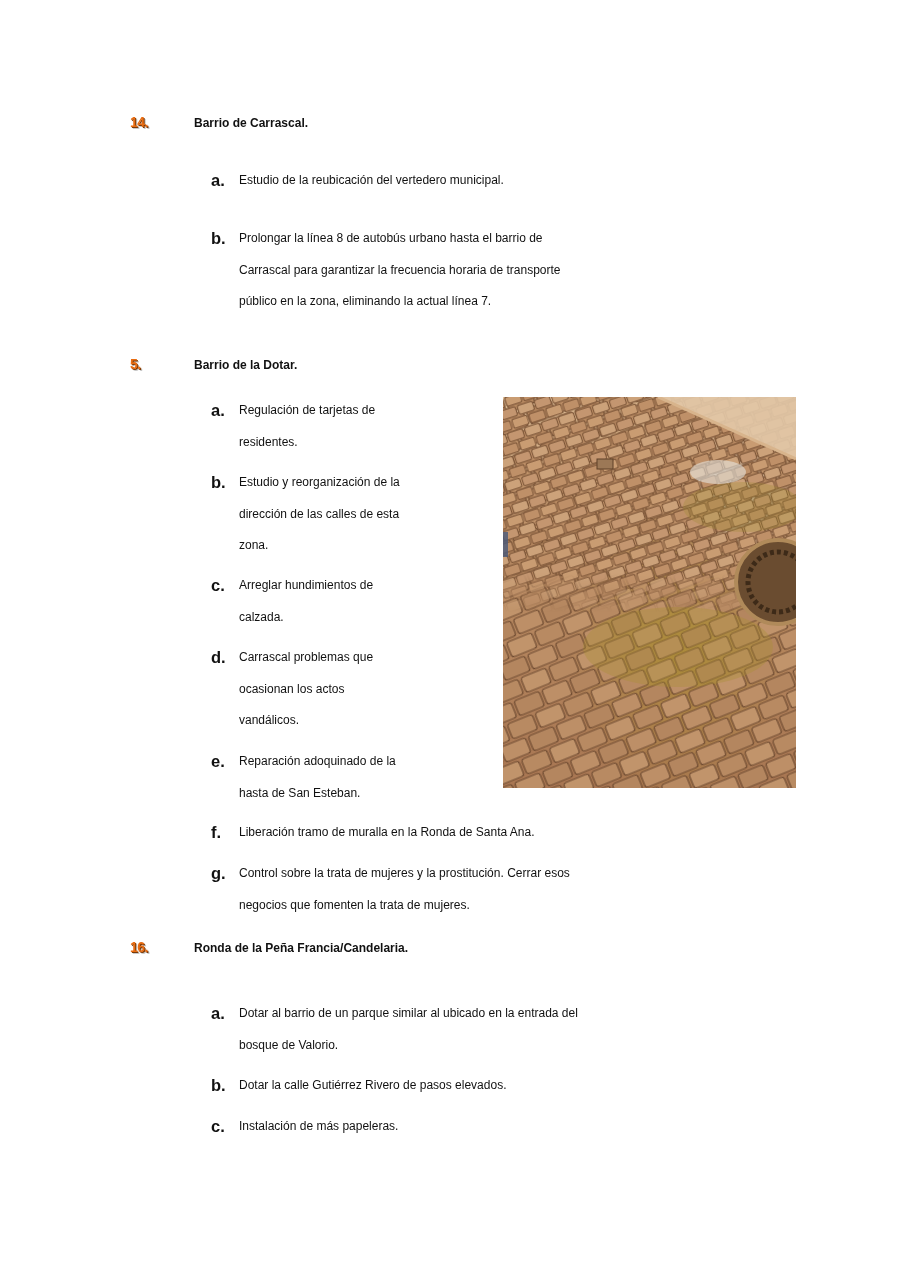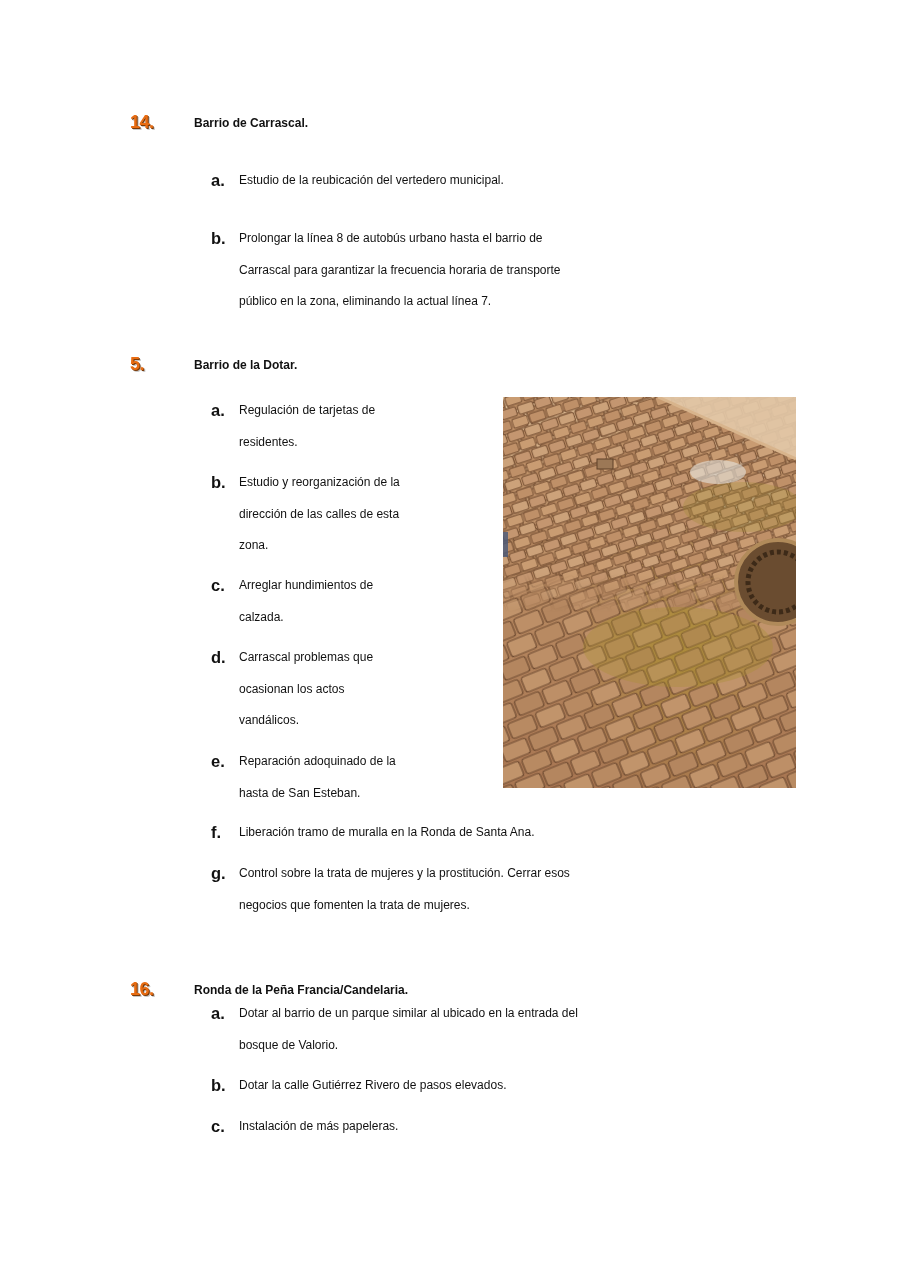--- a/index.html
+++ b/index.html
@@ -6,21 +6,21 @@
     body {
       width: 906px; height: 1280px; position: relative; overflow: hidden;
       font-family: "Liberation Sans", sans-serif; color: #000000;
     }
     .page { position: absolute; left: 0; top: 0; width: 906px; height: 1280px; }
 
     .section-head { position: absolute; left: 0; width: 906px; height: 24px; }
     .sec-num {
       position: absolute; left: 130px; top: 0;
       font-family: "Liberation Sans", sans-serif; font-weight: bold;
-      font-size: 18px; line-height: 22px; letter-spacing: -0.5px;
+      font-size: 14px; line-height: 22px; letter-spacing: -0.5px;
       color: #e86c12;
       text-shadow: 1px 1px 0 #7a3a08, 2px 2px 0 #c7c7c7;
     }
     .sec-title {
       position: absolute; left: 194px; top: 2px;
       font-weight: bold; font-size: 12px; line-height: 20px; color: #111111;
     }
 
     .item { position: absolute; left: 0; width: 906px; }
     .item-letter {
@@ -144,21 +144,21 @@
 
       <circle cx="275" cy="185" r="42" fill="#6a4c30" stroke="#b08a5a" stroke-width="4"></circle>
       <circle cx="275" cy="185" r="30" fill="none" stroke="#3d2a18" stroke-width="5" stroke-dasharray="4 3"></circle>
 
       <rect x="-2" y="135" width="7" height="25" fill="#4a5a7a" opacity="0.8"></rect>
 
       <rect x="94" y="62" width="16" height="10" fill="#9c7856" stroke="#5e4028" stroke-width="1"></rect>
     </svg>
   </div>
 
-  <div class="section-head" style="top:978px;">
+  <div class="section-head" style="top:936px;">
     <span class="sec-num">16.</span>
     <span class="sec-title">Ronda de la Peña Francia/Candelaria.</span>
   </div>
   <div class="item" style="top:998px;">
     <span class="item-letter">a.</span>
     <span class="item-text">Dotar al barrio de un parque similar al ubicado en la entrada del
 bosque de Valorio.</span>
   </div>
   <div class="item" style="top:1070px;">
     <span class="item-letter">b.</span>

